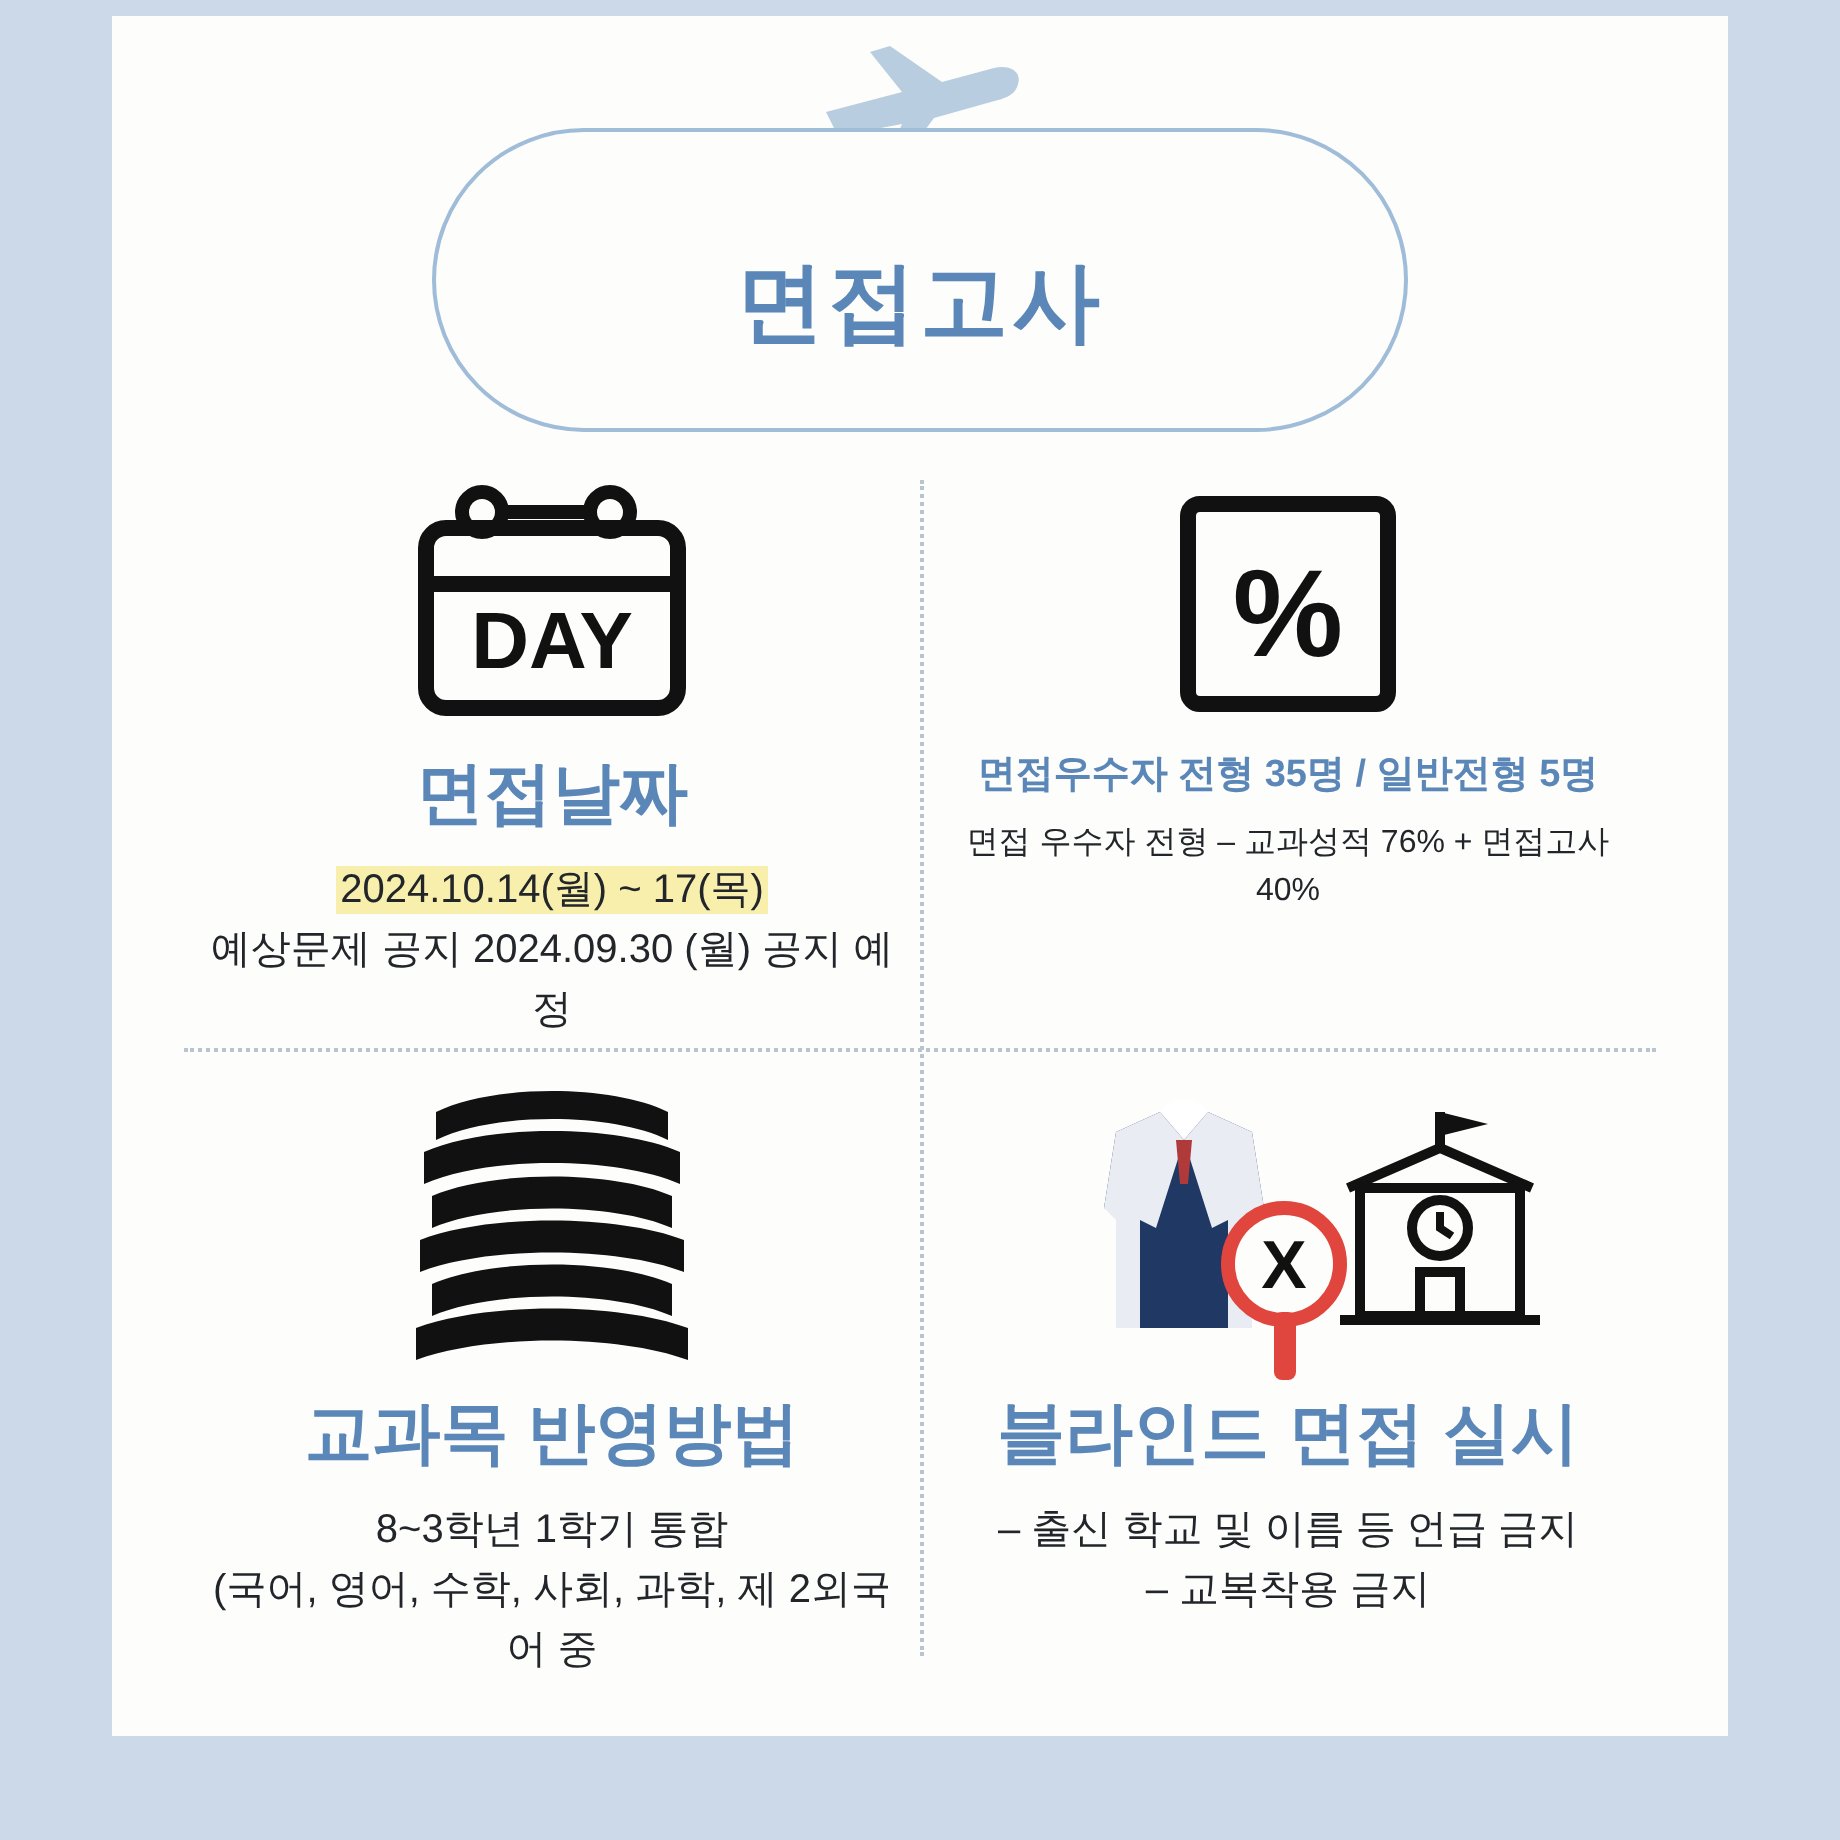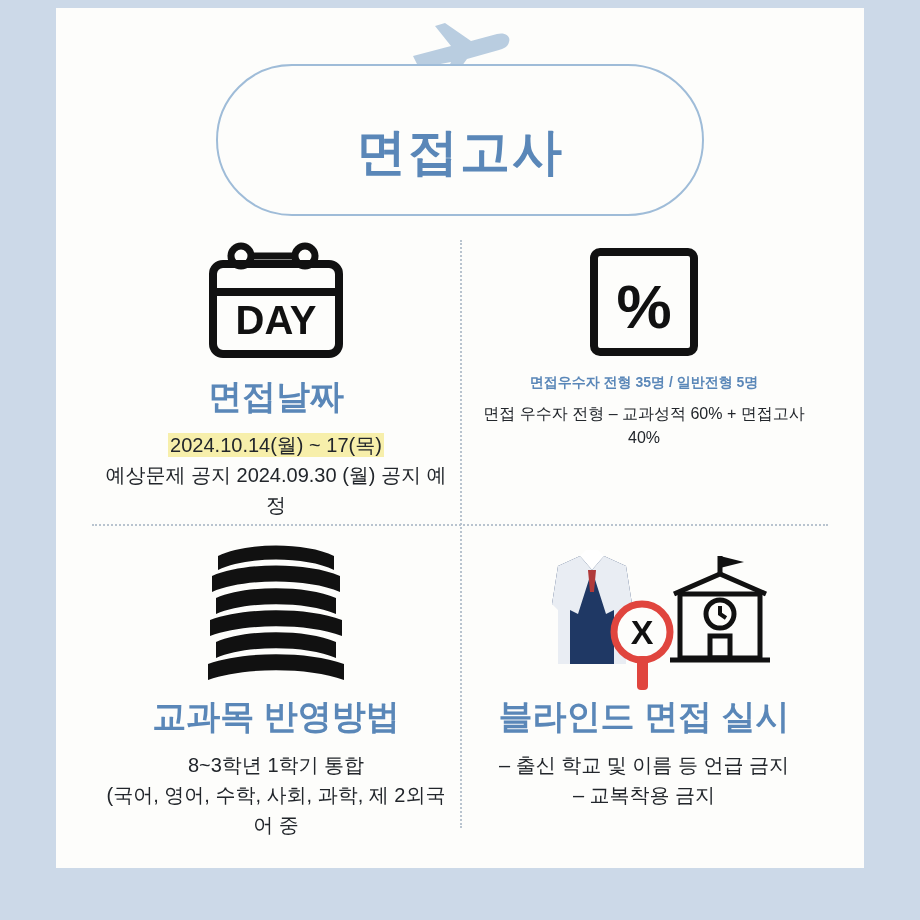--- a/index.html
+++ b/index.html
@@ -42,21 +42,21 @@
     top: 56px;
     width: 488px; height: 152px;
     border: 2px solid #9fbcd8;
     border-radius: 76px;
     background: #fdfdfb;
     display: flex;
     align-items: center;
     justify-content: center;
   }
   .title-text {
-    font-size: 50px;
+    font-size: 44px;
     font-weight: bold;
     color: #5a87b8;
     letter-spacing: 2px;
     line-height: 1;
     padding-bottom: 6px;
     margin-top: 30px;
   }
 
   
   .grid {
@@ -93,21 +93,21 @@
     margin-bottom: 4px;
   }
   .cell-title {
     font-size: 34px;
     font-weight: bold;
     color: #5a87b8;
     margin-bottom: 10px;
     text-align: center;
     white-space: nowrap;
   }
-  .cell-title.small { font-size: 14px; }
+  .cell-title.small { font-size: 19px; }
   .cell-body {
     font-size: 20px;
     color: #22262b;
     text-align: center;
     line-height: 1.5;
   }
   .hl {
     background: #f7efab;
     padding: 1px 2px;
   }
@@ -160,21 +160,21 @@
 
       <div class="cell">
         <div class="icon-wrap">
           <svg viewBox="0 0 120 120" width="120" height="120" aria-hidden="true">
             <rect x="10" y="10" width="100" height="100" rx="6" fill="none" stroke="#111" stroke-width="8"></rect>
             <text x="60" y="86" font-family="Liberation Sans, sans-serif" font-size="62" font-weight="bold" text-anchor="middle" fill="#111">%</text>
           </svg>
         </div>
         <div class="cell-title small">면접우수자 전형 35명 / 일반전형 5명</div>
         <div class="cell-body sub-small">
-          <div>면접 우수자 전형 – 교과성적 60% + 면접고사 40%</div>
+          <div>면접 우수자 전형 – 교과성적 76% + 면접고사 40%</div>
         </div>
       </div>
 
       <div class="cell r2">
         <div class="icon-wrap">
           <svg viewBox="0 0 160 150" width="160" height="150" aria-hidden="true">
             <g fill="#111">
               <path d="M22 16 C50 2 110 2 138 16 L138 30 C110 16 50 16 22 30 Z"></path>
               <path d="M16 36 C48 22 112 22 144 36 L144 52 C112 38 48 38 16 52 Z"></path>
               <path d="M20 58 C50 45 110 45 140 58 L140 74 C110 61 50 61 20 74 Z"></path>

